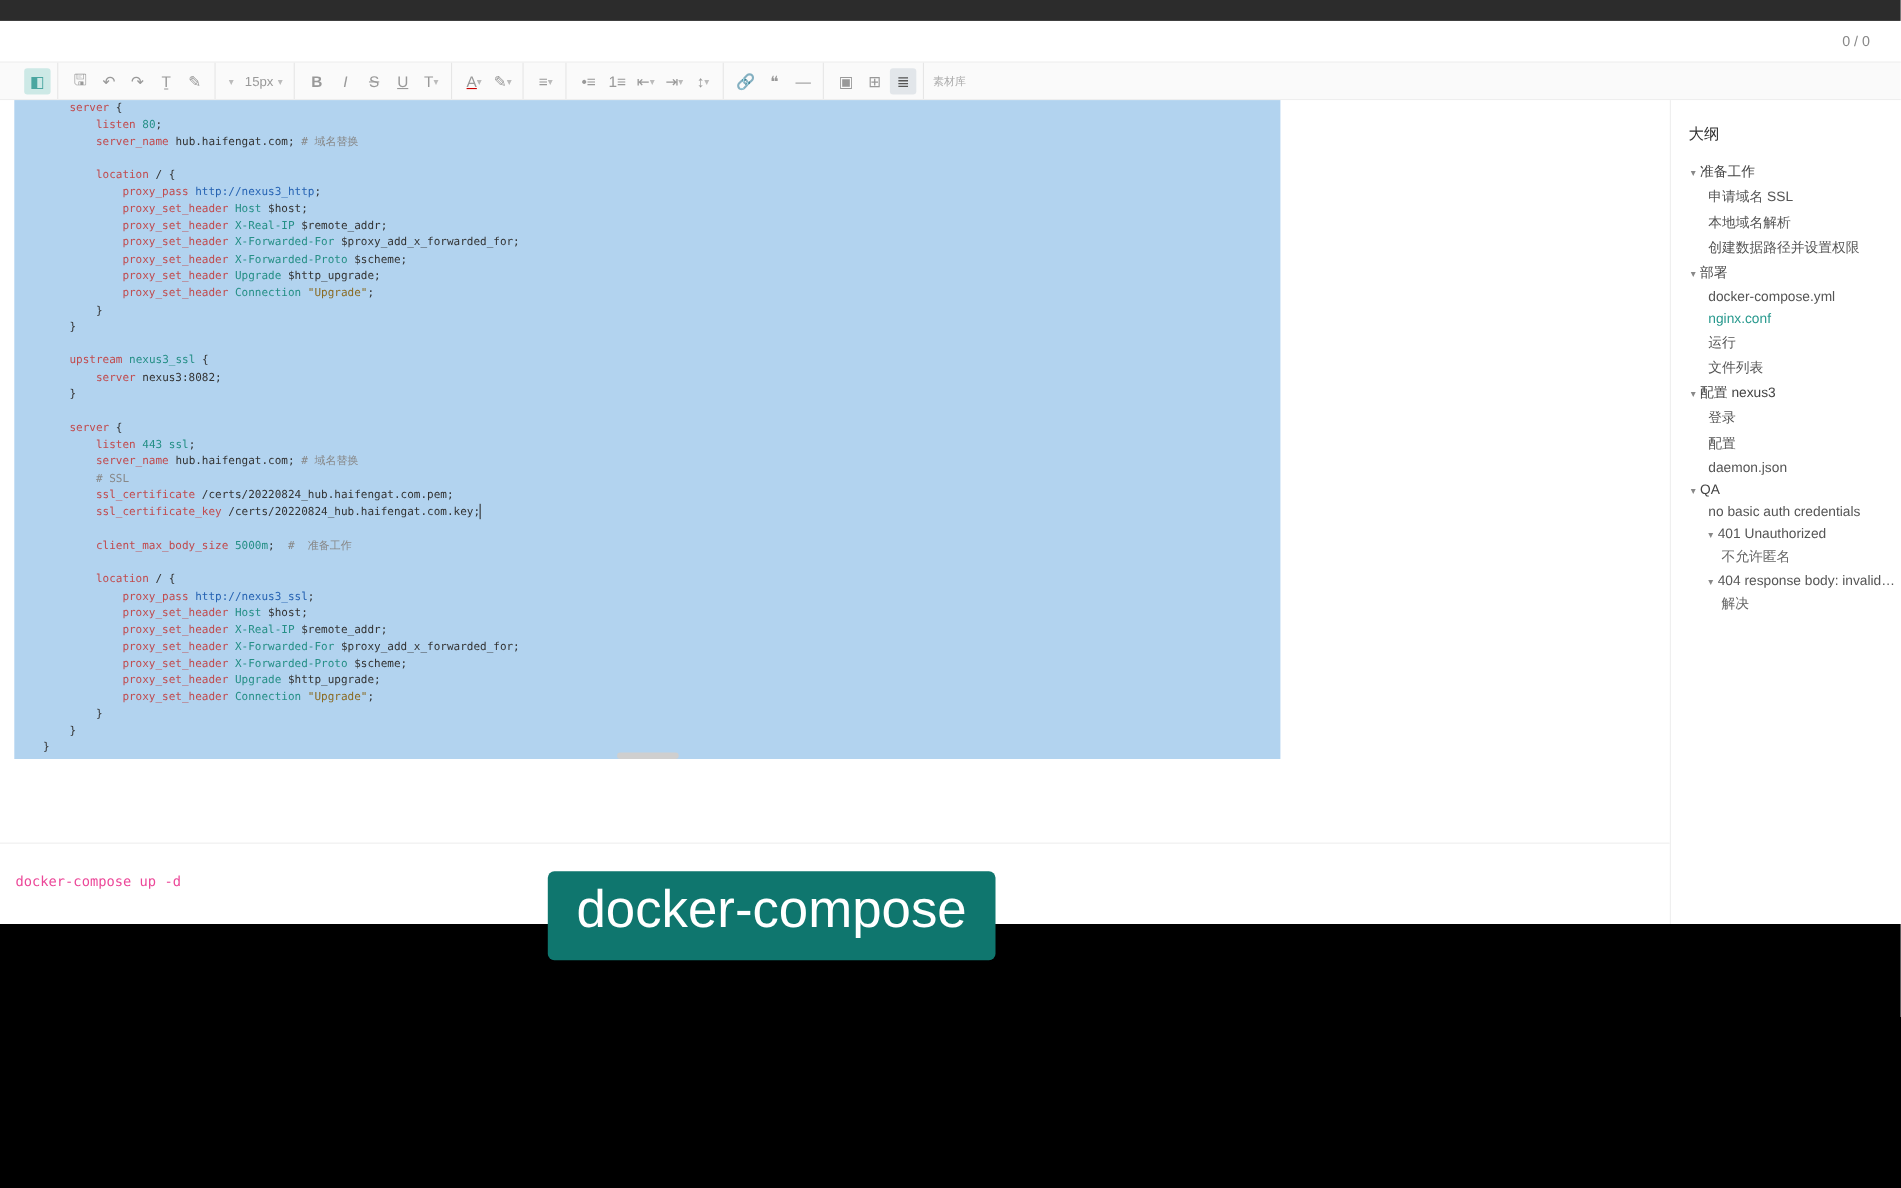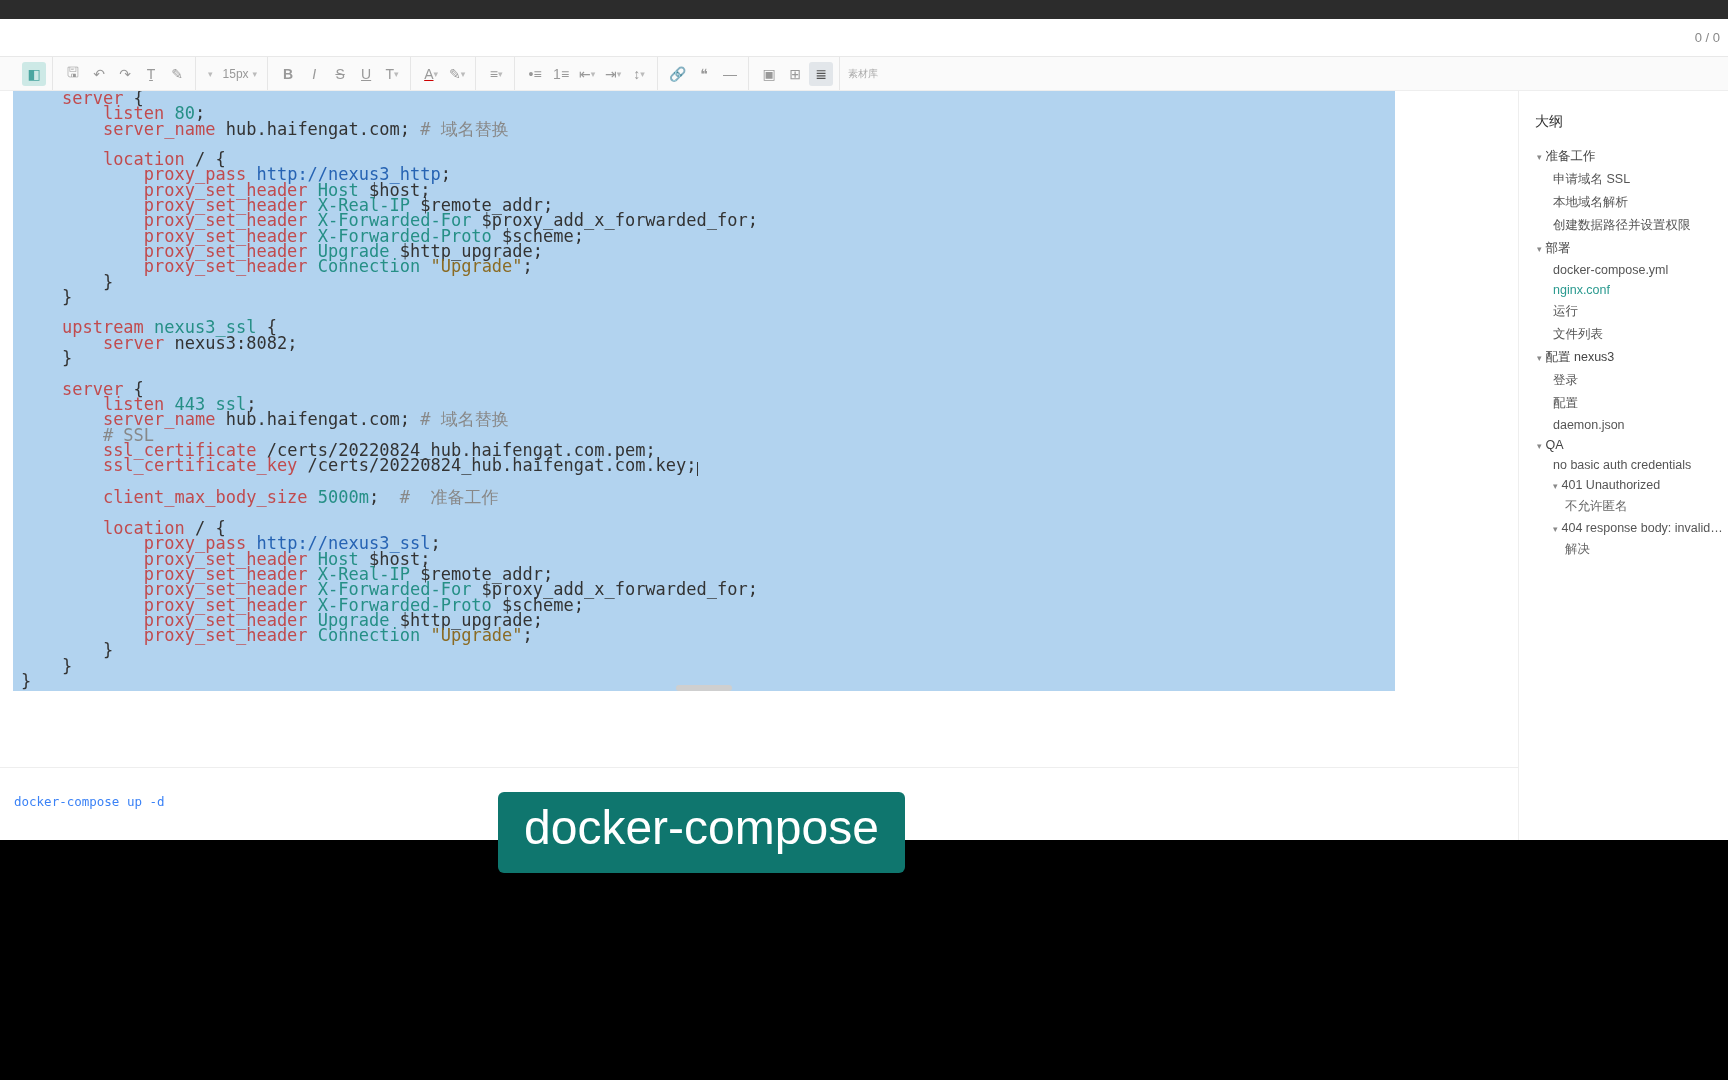--- a/index.html
+++ b/index.html
@@ -15,21 +15,21 @@
   .titlebar {
     height: 19px;
     background: #2c2c2c;
   }
   
   .counter-row {
     height: 38px;
     display: flex;
     justify-content: flex-end;
     align-items: center;
-    padding-right: 8px;
+    padding-right: 28px;
     border-bottom: 1px solid #e8e8e8;
     color: #888;
     font-size: 13px;
   }
   
   .toolbar {
     height: 34px;
     display: flex;
     align-items: center;
     border-bottom: 1px solid #eee;
@@ -69,26 +69,26 @@
     height: calc(100% - 19px - 38px - 34px);
   }
   .editor-col {
     flex: 1;
     height: 100%;
     position: relative;
     overflow: hidden;
   }
   .code-block {
     margin: 0 0 0 13px;
-    width: 1382px;
+    width: 1151px;
     background: #b2d3ef;
     font-family: Consolas, Menlo, monospace;
-    font-size: 17px;
+    font-size: 10px;
     line-height: 15.3px;
-    padding: 0 8px 2px 8px;
+    padding: 0 8px 2px 26px;
     white-space: pre;
     color: #333;
     position: relative;
   }
   .code-block .hscroll {
     position: absolute;
     bottom: 0;
     left: 50%;
     transform: translateX(-50%);
     width: 56px;
@@ -117,21 +117,21 @@
   }
   .sec-sub {
     font-size: 16px;
     font-weight: 600;
     color: #222;
     padding-left: 0;
   }
   .code-inline {
     font-family: Consolas, Menlo, monospace;
     font-size: 12.5px;
-    color: #3b82f6;
+    color: #ec4899;
     padding: 8px 0 0 14px;
     border-top: 1px solid #eee;
     margin-top: 28px;
     padding-top: 26px;
   }
   
   .outline {
     width: 210px;
     border-left: 1px solid #eee;
     padding: 22px 4px 4px 10px;

